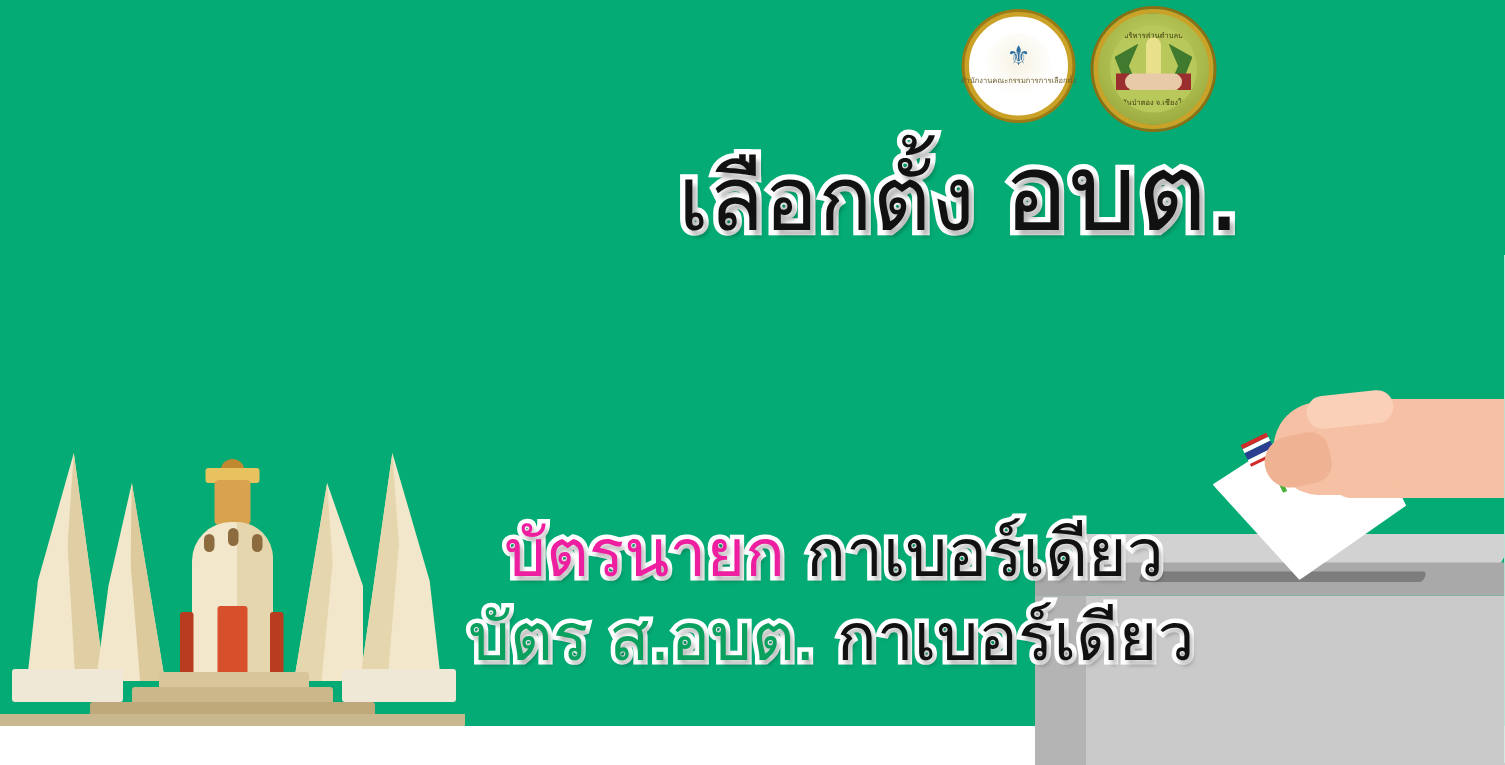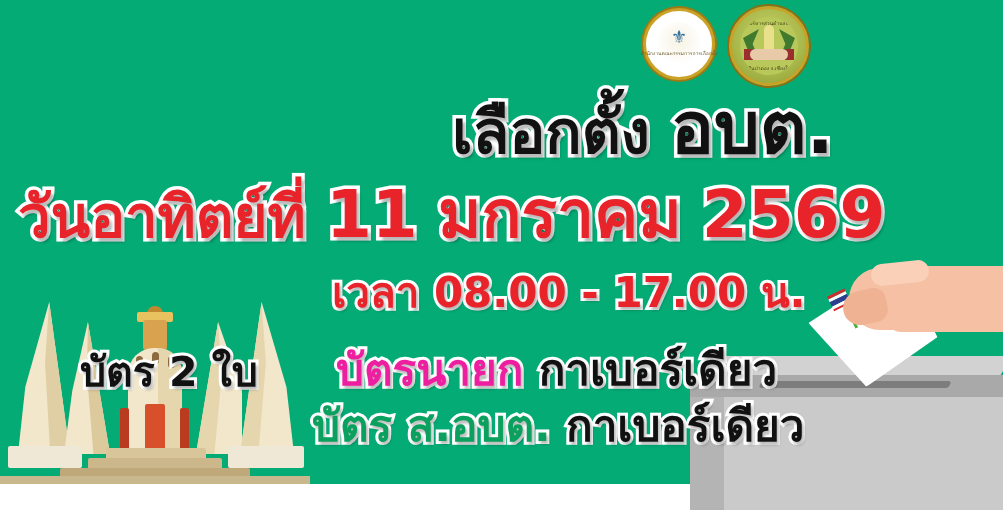--- a/index.html
+++ b/index.html
@@ -235,21 +235,21 @@
   }
   .em2-text-bot{
     position:absolute;left:50%;bottom:3px;transform:translateX(-50%);
     font-size:5px;color:#3F3A12;white-space:nowrap;
   }
 
   
   .txt{
     position:absolute;white-space:nowrap;
     font-family:"DejaVu Sans","Liberation Sans",sans-serif;
-    font-weight:bold;line-height:1;
+    font-weight:normal;line-height:1;
   }
 
   .outline-white{
     -webkit-text-stroke:7px #ffffff;
     paint-order:stroke fill;
     text-shadow:3px 4px 3px rgba(0,0,0,.28);
   }
   .outline-white-thin{
     -webkit-text-stroke:6px #ffffff;
     paint-order:stroke fill;
@@ -367,30 +367,22 @@
       <div class="em2-hands"></div>
       <div class="em2-text-bot">อ.สันป่าตอง จ.เชียงใหม่</div>
     </div>
   </div>
 
   <div class="txt line-title outline-white">
     <span>เลือกตั้ง</span>
     <span class="big">อบต.</span>
   </div>
 
-  <div class="txt line-date outline-white">
-    <span>วันอาทิตย์ที่</span>
-    <span class="num">11</span>
-    <span class="num">มกราคม</span>
-    <span class="num">2569</span>
-  </div>
-
-  <div class="txt line-time outline-white-thin">เวลา 08.00 - 17.00 น.</div>
-
-  <div class="txt line-bat2 outline-white-thin">บัตร 2 ใบ</div>
+
+
 
   <div class="txt line-mayor outline-white-thin">
     <span class="pink">บัตรนายก</span>
     <span class="blk">กาเบอร์เดียว</span>
   </div>
 
   <div class="txt line-member outline-white-thin">
     <span class="grn">บัตร ส.อบต.</span>
     <span class="blk">กาเบอร์เดียว</span>
   </div>

